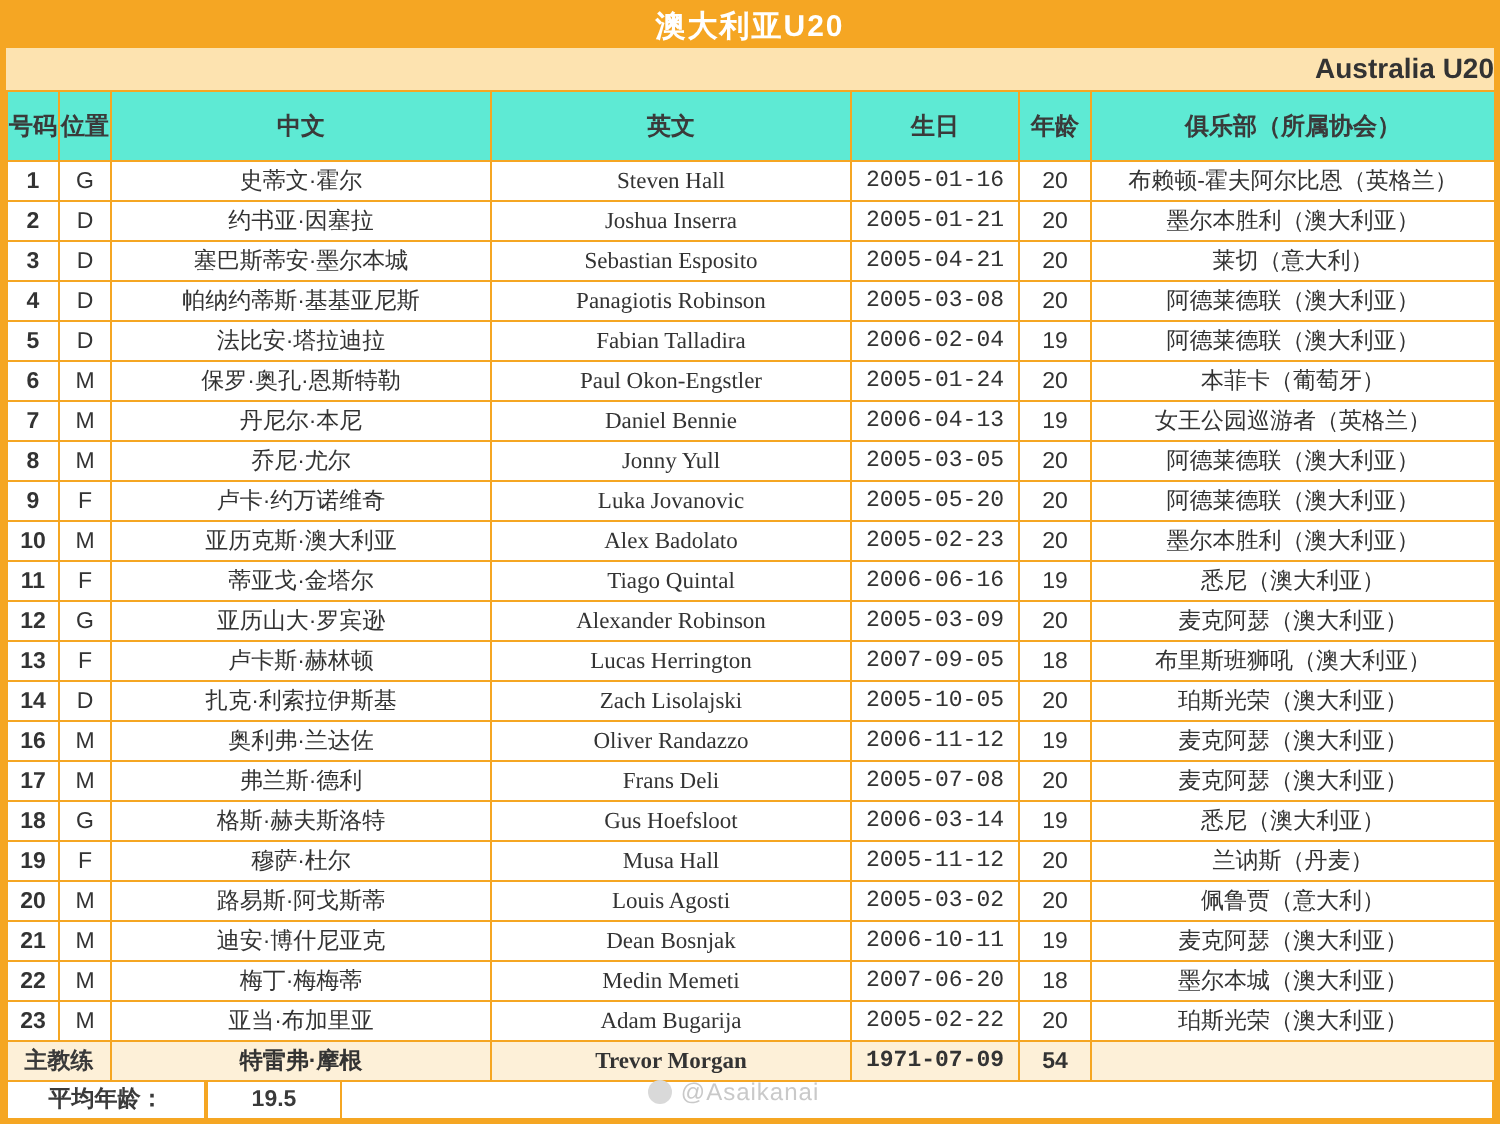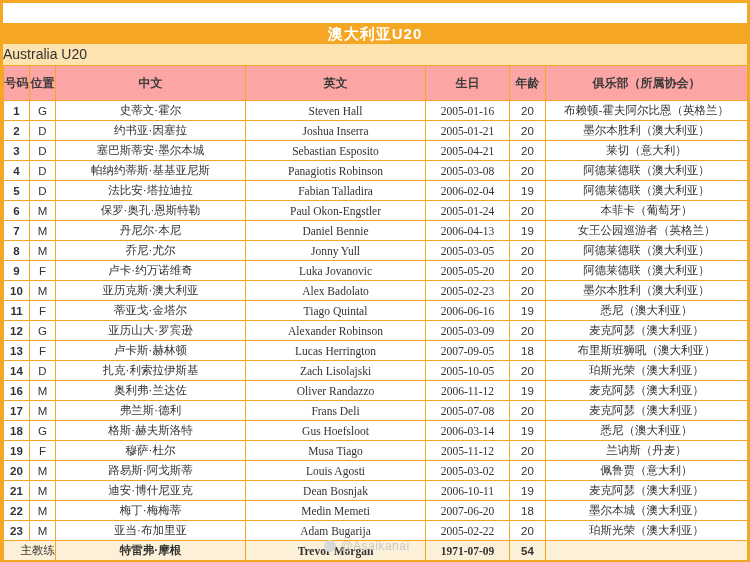--- a/index.html
+++ b/index.html
@@ -23,76 +23,74 @@
   }
   .title-bar {
     background: #f5a623;
     color: #ffffff;
     text-align: center;
     font-weight: bold;
     font-size: 15px;
     line-height: 21px;
     height: 21px;
     letter-spacing: 1px;
-    margin-top: 20px;
   }
   .subtitle-bar {
     background: #fde3b0;
     color: #333333;
-    text-align: left;
-    font-weight: normal;
+    text-align: right;
+    font-weight: bold;
     font-size: 14px;
     line-height: 21px;
     height: 21px;
   }
   table.roster {
     width: 100%;
     border-collapse: collapse;
     table-layout: fixed;
   }
   table.roster th, table.roster td {
     border: 1px solid #f5a623;
     font-size: 11.5px;
     color: #333333;
     text-align: center;
     padding: 0;
     height: 19px;
     overflow: hidden;
     white-space: nowrap;
   }
   table.roster thead th {
-    background: #fca5a5;
+    background: #5eead4;
     font-weight: bold;
     font-size: 12px;
     color: #3a3a3a;
     height: 34px;
     line-height: 15px;
   }
   .col-num   { width: 26px; }
   .col-pos   { width: 26px; }
   .col-cn    { width: 190px; }
   .col-en    { width: 180px; }
   .col-dob   { width: 84px; }
   .col-age   { width: 36px; }
   .col-club  { width: 202px; }
 
   td.cn, td.en, td.club { color: #3a3a3a; }
   td.num { font-weight: bold; color: #c07b16; }
   td.pos { color: #3a3a3a; }
   td.en { font-family: "Liberation Serif", serif; font-size: 12.5px; }
-  td.dob { font-family: Liberation Serif, serif; font-size: 11.5px; }
+  td.dob { font-family: Liberation Mono, monospace; font-size: 11.5px; }
 
   tr.coach td {
     background: #fdf0d8;
     font-weight: bold;
   }
   tr.coach td.role {
-    font-weight: normal;
+    font-weight: bold;
     color: #3a3a3a;
-    text-align: right;
   }
   .avg-row {
     height: 20px;
     display: flex;
     align-items: center;
     border-top: 0;
   }
   .avg-cell {
     border: 1px solid #f5a623;
     border-top: 0;
@@ -308,21 +306,21 @@
           <td class="cn">格斯·赫夫斯洛特</td>
           <td class="en">Gus Hoefsloot</td>
           <td class="dob">2006-03-14</td>
           <td class="age">19</td>
           <td class="club">悉尼（澳大利亚）</td>
         </tr>
         <tr>
           <td class="num">19</td>
           <td class="pos">F</td>
           <td class="cn">穆萨·杜尔</td>
-          <td class="en">Musa Tiago</td>
+          <td class="en">Musa Hall</td>
           <td class="dob">2005-11-12</td>
           <td class="age">20</td>
           <td class="club">兰讷斯（丹麦）</td>
         </tr>
         <tr>
           <td class="num">20</td>
           <td class="pos">M</td>
           <td class="cn">路易斯·阿戈斯蒂</td>
           <td class="en">Louis Agosti</td>
           <td class="dob">2005-03-02</td>

